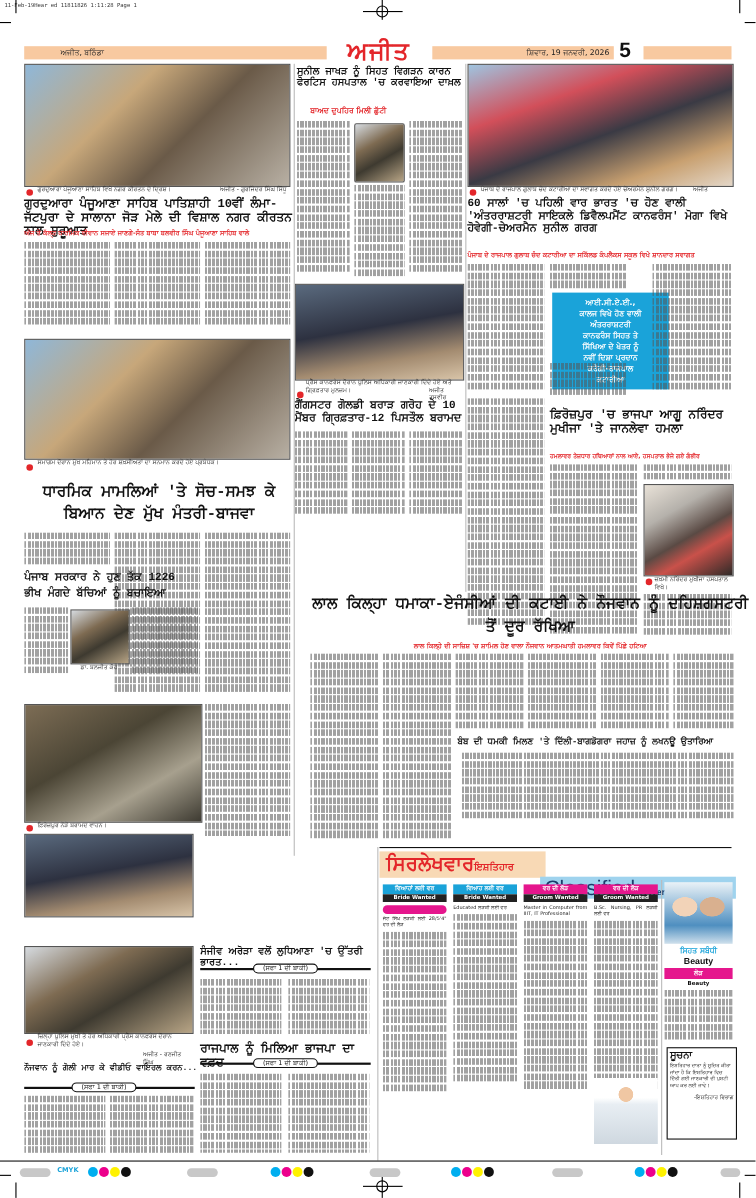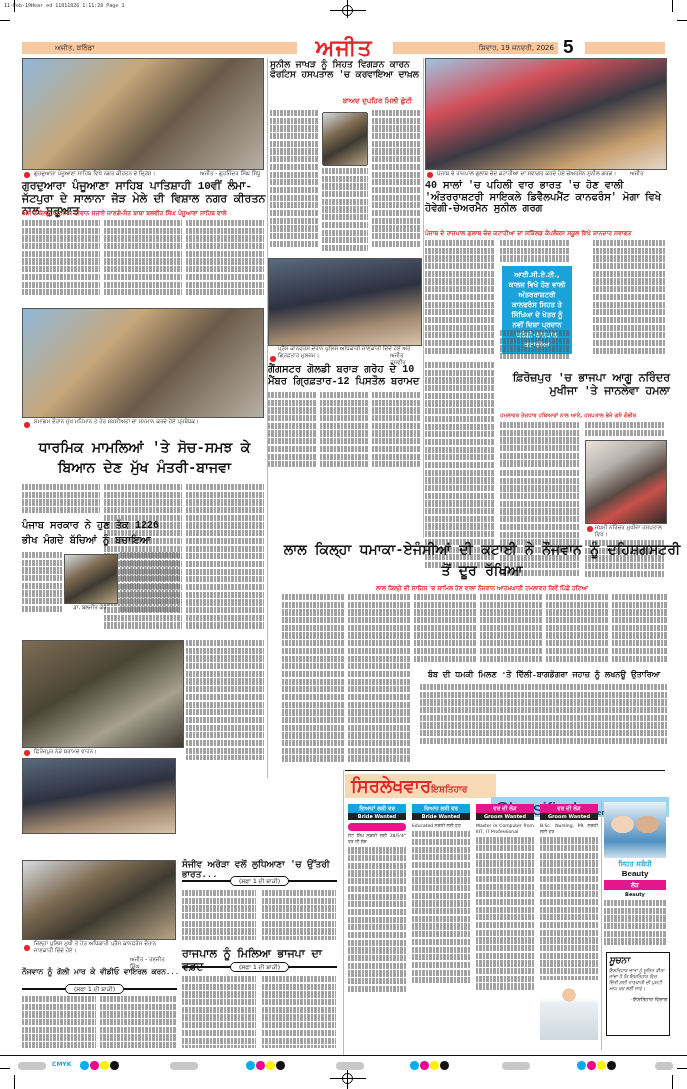--- a/index.html
+++ b/index.html
@@ -26,29 +26,29 @@
   .dot{width:6px;height:6px;border-radius:50%;background:#e3262a;}
   
   .hl{font-family:Liberation Mono, monospace;font-weight:bold;color:#111;line-height:1.15;}
   .sub-red{font-size:7px;color:#e3262a;font-weight:bold;}
   
   .txt{font-size:4.6px;line-height:6.2px;color:#222;text-align:justify;overflow:hidden;}
   .txt span{display:block;height:6.2px;background:repeating-linear-gradient(90deg,#555 0 2px,transparent 2px 3px,#555 3px 6px,transparent 6px 7px);opacity:.55;margin-bottom:1.5px;}
   .col-rule{width:1px;background:#bbb;}
   .hrule{height:2px;background:#111;}
   .cont{font-size:6px;border:1px solid #111;border-radius:6px;padding:0 8px;background:#fff;}
-  .bluebox{background:#1aa3d9;color:#fff;font-size:7px;font-weight:bold;line-height:10px;padding:4px 6px;text-align:center;}
+  .bluebox{background:#1aa3d9;color:#fff;font-size:7px;font-weight:bold;line-height:10px;padding:4px 24px;text-align:center;}
   .cls-pa{background:#f8d9b5;font-size:18px;color:#e3262a;font-weight:bold;}
   .cls-en{background:#9fd3ee;color:#1a3a6a;font-family:"Liberation Sans",sans-serif;}
   .cat{height:9px;font-size:5.5px;color:#fff;font-weight:bold;text-align:center;line-height:9px;}
   .cat-blue{background:#1aa3d9;}
   .cat-mag{background:#e5168d;}
   .cat-sub{height:7px;font-size:5px;background:#222;color:#fff;text-align:center;line-height:7px;font-weight:bold;}
   .badge-mag{height:10px;font-size:6px;background:#e5168d;color:#fff;font-weight:bold;text-align:center;line-height:10px;}
-  .notice{border:1px solid #111;background:#fff;font-style:italic;}
+  .notice{border:1px solid #111;background:#fff;}
   .cmyk{width:9px;height:9px;border-radius:50%;}
   .greyblob{width:28px;height:8px;border-radius:5px;background:#c8c8c8;}
 </style>
 </head>
 <body>
 
 <div class="abs slug">11-Feb-19Hear ed  11811826  1:11:28  Page 1</div>
 <div class="abs crop" style="left:14px;top:0;width:1px;height:12px;"></div>
 <div class="abs crop" style="left:0;top:20px;width:10px;height:1px;"></div>
 <div class="abs crop" style="left:672px;top:0;width:1px;height:12px;"></div>
@@ -102,21 +102,21 @@
     <span></span>
     <span></span>
     <span></span>
     <span></span>
     <span></span>
     <span></span>
     <span></span>
   </div>
 
 <div class="abs hl" style="left:270px;top:60px;width:150px;font-size:9px;">ਸੁਨੀਲ ਜਾਖੜ ਨੂੰ ਸਿਹਤ ਵਿਗੜਨ ਕਾਰਨ ਫੋਰਟਿਸ ਹਸਪਤਾਲ 'ਚ ਕਰਵਾਇਆ ਦਾਖ਼ਲ</div>
-<div class="abs sub-red" style="left:282px;top:97px;width:130px;text-align:right;">ਬਾਅਦ ਦੁਪਹਿਰ ਮਿਲੀ ਛੁੱਟੀ</div>
+<div class="abs sub-red" style="left:282px;top:97px;width:130px;text-align:left;">ਬਾਅਦ ਦੁਪਹਿਰ ਮਿਲੀ ਛੁੱਟੀ</div>
 <div class="abs txt" style="left:270px;top:110px;width:48px;height:150px;">
     <span></span>
     <span></span>
     <span></span>
     <span></span>
     <span></span>
     <span></span>
     <span></span>
     <span></span>
     <span></span>
@@ -162,21 +162,21 @@
     <span></span>
     <span></span>
     <span></span>
     <span></span>
   </div>
 
 <div class="abs photo2" style="left:425px;top:58px;width:240px;height:110px;"></div>
 <div class="abs dot" style="left:427px;top:172px;"></div>
 <div class="abs caption" style="left:437px;top:170px;width:180px;">ਪੰਜਾਬ ਦੇ ਰਾਜਪਾਲ ਗੁਲਾਬ ਚੰਦ ਕਟਾਰੀਆ ਦਾ ਸਵਾਗਤ ਕਰਦੇ ਹੋਏ ਚੇਅਰਮੈਨ ਸੁਨੀਲ ਗਰਗ।</div>
 <div class="abs caption" style="left:630px;top:170px;width:35px;">ਅਜੀਤ</div>
-<div class="abs hl" style="left:425px;top:180px;width:245px;font-size:10px;">40 ਸਾਲਾਂ 'ਚ ਪਹਿਲੀ ਵਾਰ ਭਾਰਤ 'ਚ ਹੋਣ ਵਾਲੀ 'ਅੰਤਰਰਾਸ਼ਟਰੀ ਸਾਇਕਲੇ ਡਿਵੈਲਪਮੈਂਟ ਕਾਨਫਰੰਸ' ਮੋਗਾ ਵਿਖੇ ਹੋਵੇਗੀ-ਚੇਅਰਮੈਨ ਸੁਨੀਲ ਗਰਗ</div>
+<div class="abs hl" style="left:425px;top:180px;width:245px;font-size:10px;">60 ਸਾਲਾਂ 'ਚ ਪਹਿਲੀ ਵਾਰ ਭਾਰਤ 'ਚ ਹੋਣ ਵਾਲੀ 'ਅੰਤਰਰਾਸ਼ਟਰੀ ਸਾਇਕਲੇ ਡਿਵੈਲਪਮੈਂਟ ਕਾਨਫਰੰਸ' ਮੋਗਾ ਵਿਖੇ ਹੋਵੇਗੀ-ਚੇਅਰਮੈਨ ਸੁਨੀਲ ਗਰਗ</div>
 <div class="abs sub-red" style="left:425px;top:229px;width:250px;font-size:6px;">ਪੰਜਾਬ ਦੇ ਰਾਜਪਾਲ ਗੁਲਾਬ ਚੰਦ ਕਟਾਰੀਆ ਦਾ ਸਕਿੱਲਡ ਕੰਪਲੈਕਸ ਸਕੂਲ ਵਿਖੇ ਸ਼ਾਨਦਾਰ ਸਵਾਗਤ</div>
 <div class="abs txt" style="left:425px;top:240px;width:70px;height:120px;">
     <span></span>
     <span></span>
     <span></span>
     <span></span>
     <span></span>
     <span></span>
     <span></span>
     <span></span>
@@ -253,21 +253,21 @@
     <span></span>
     <span></span>
     <span></span>
     <span></span>
     <span></span>
     <span></span>
     <span></span>
     <span></span>
   </div>
 
-<div class="abs hl" style="left:500px;top:372px;width:170px;font-size:11px;text-align:right;">ਫ਼ਿਰੋਜ਼ਪੁਰ 'ਚ ਭਾਜਪਾ ਆਗੂ ਨਰਿੰਦਰ ਮੁਖੀਜਾ 'ਤੇ ਜਾਨਲੇਵਾ ਹਮਲਾ</div>
+<div class="abs hl" style="left:500px;top:372px;width:170px;font-size:11px;text-align:left;">ਫ਼ਿਰੋਜ਼ਪੁਰ 'ਚ ਭਾਜਪਾ ਆਗੂ ਨਰਿੰਦਰ ਮੁਖੀਜਾ 'ਤੇ ਜਾਨਲੇਵਾ ਹਮਲਾ</div>
 <div class="abs sub-red" style="left:500px;top:412px;width:170px;font-size:5.5px;">ਹਮਲਾਵਰ ਤੇਜ਼ਧਾਰ ਹਥਿਆਰਾਂ ਨਾਲ ਆਏ, ਹਸਪਤਾਲ ਭੇਜੇ ਗਏ ਗੰਭੀਰ</div>
 <div class="abs txt" style="left:500px;top:422px;width:80px;height:46px;">
     <span></span>
     <span></span>
     <span></span>
     <span></span>
     <span></span>
     <span></span>
   </div>
 <div class="abs txt" style="left:585px;top:422px;width:80px;height:14px;">
@@ -594,21 +594,21 @@
     <span></span>
     <span></span>
     <span></span>
     <span></span>
     <span></span>
     <span></span>
     <span></span>
     <span></span>
   </div>
 
-<div class="abs hl" style="left:428px;top:670px;width:250px;font-size:8px;">ਬੰਬ ਦੀ ਧਮਕੀ ਮਿਲਣ 'ਤੇ ਦਿੱਲੀ-ਬਾਗਡੋਗਰਾ ਜਹਾਜ਼ ਨੂੰ ਲਖਨਊ ਉਤਾਰਿਆ</div>
+<div class="abs hl" style="left:416px;top:670px;width:250px;font-size:8px;">ਬੰਬ ਦੀ ਧਮਕੀ ਮਿਲਣ 'ਤੇ ਦਿੱਲੀ-ਬਾਗਡੋਗਰਾ ਜਹਾਜ਼ ਨੂੰ ਲਖਨਊ ਉਤਾਰਿਆ</div>
 <div class="abs txt" style="left:420px;top:684px;width:247px;height:60px;">
     <span></span>
     <span></span>
     <span></span>
     <span></span>
     <span></span>
     <span></span>
     <span></span>
     <span></span>
   </div>

